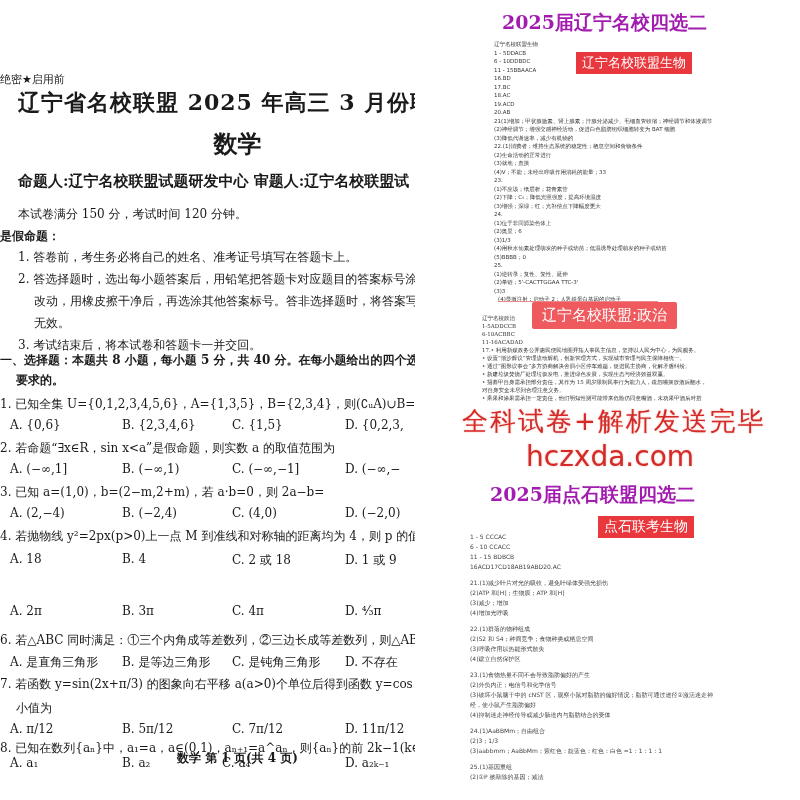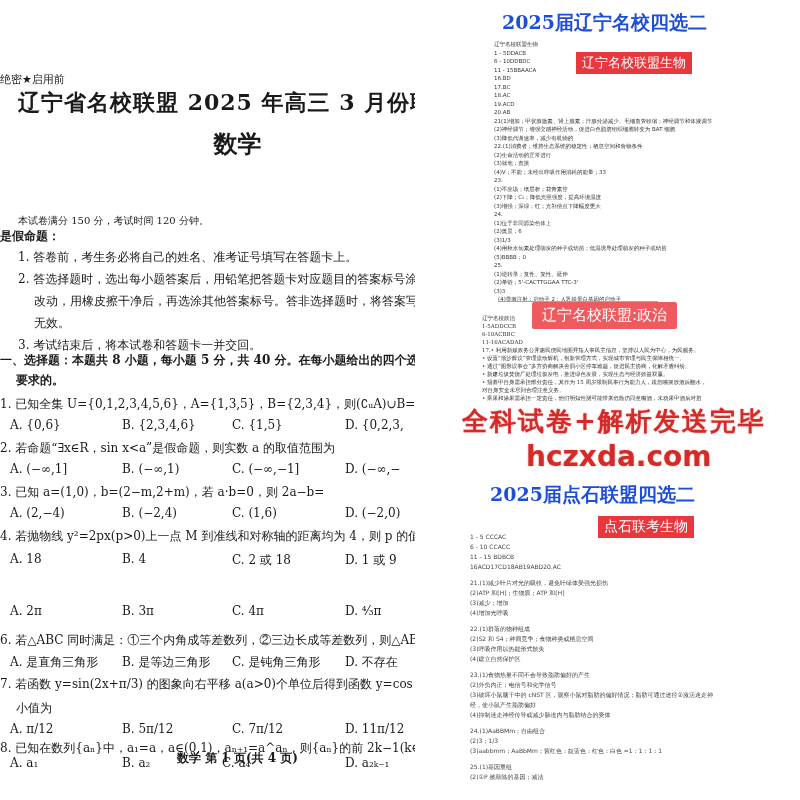--- a/index.html
+++ b/index.html
@@ -5,48 +5,49 @@
   * { box-sizing: border-box; margin: 0; padding: 0; }
   html, body { width: 800px; height: 800px; overflow: hidden; background: #ffffff; }
   body { position: relative; font-family: "DejaVu Serif", serif; color: #1a1a1a; }
 
   
   .exam { position: absolute; left: 0; top: 0; width: 415px; height: 800px; overflow: hidden; background: #fff; }
   .secret { position: absolute; left: 0; top: 72px; font-size: 11px; font-family: "DejaVu Sans", sans-serif; }
   .exam-title { position: absolute; left: 18px; top: 88px; font-size: 22px; font-weight: bold; white-space: nowrap; letter-spacing: 1px; }
   .subject { position: absolute; left: 0; width: 415px; top: 128px; text-align: center; font-size: 24px; font-weight: bold; padding-left: 60px; }
   .authors { position: absolute; left: 18px; top: 172px; font-size: 15px; font-weight: bold; white-space: nowrap; }
-  .meta { position: absolute; left: 18px; top: 214px; font-size: 10px; }
+  .meta { position: absolute; left: 18px; top: 206px; font-size: 12px; }
   .notice-h { position: absolute; left: 0; top: 228px; font-size: 12px; font-weight: bold; }
   .notice { position: absolute; left: 18px; top: 246px; width: 400px; font-size: 12px; line-height: 22px; }
   .notice .ind { padding-left: 16px; }
   .sec { position: absolute; left: 0; top: 350px; width: 420px; font-size: 12px; line-height: 20px; white-space: nowrap; }
   .q { position: absolute; left: 0; font-size: 12px; white-space: nowrap; }
   .opts { position: absolute; left: 0; width: 420px; font-size: 12px; white-space: nowrap; }
   .opts span { position: absolute; }
   .footer { position: absolute; left: 0; width: 415px; top: 750px; text-align: center; font-size: 12px; font-weight: bold; padding-left: 60px; }
 
   
   .right { position: absolute; left: 462px; top: 0; width: 338px; height: 800px; background: #fff; overflow: hidden; font-family: "DejaVu Sans", sans-serif; }
-  .banner-red { color: #1d4ed8; font-weight: bold; font-family: "DejaVu Serif", serif; white-space: nowrap; }
+  .banner-red { color: #a21caf; font-weight: bold; font-family: "DejaVu Serif", serif; white-space: nowrap; }
   .tag { position: absolute; background: #e8383d; color: #fff; font-size: 13px; padding: 2px 6px; font-family: "DejaVu Sans", sans-serif; white-space: nowrap; }
   .tag.big { background: #ee5a5d; font-size: 15px; padding: 4px 10px; border-radius: 2px; }
   .ans { position: absolute; font-size: 5.5px; line-height: 8.5px; color: #333; white-space: nowrap; }
   .ans2 { position: absolute; font-size: 6px; line-height: 10px; color: #444; white-space: nowrap; }
   .ans-pol { position: absolute; font-size: 5.5px; line-height: 8px; color: #333; white-space: nowrap; font-family: "DejaVu Serif", serif; }
   .redline { position: absolute; height: 1px; background: #e88; }
-  .big-red { position: absolute; color: #d42a2a; font-weight: bold; white-space: nowrap; text-shadow: 0 0 2px #f3b0a0; font-family: "DejaVu Sans", sans-serif; }
+  .big-red { position: absolute; color: #d42a2a; font-weight: normal; white-space: nowrap; text-shadow: 0 0 2px #f3b0a0; font-family: "DejaVu Sans", sans-serif; }
 </style>
 </head>
 <body>
 
 <div class="exam">
   <div class="secret">绝密★启用前</div>
   <div class="exam-title">辽宁省名校联盟 2025 年高三 3 月份联</div>
   <div class="subject">数学</div>
+  <div class="authors">命题人:辽宁名校联盟试题研发中心   审题人:辽宁名校联盟试</div>
   <div class="meta">本试卷满分 150 分，考试时间 120 分钟。</div>
   <div class="notice-h">是假命题：</div>
   <div class="notice">
     <div>1. 答卷前，考生务必将自己的姓名、准考证号填写在答题卡上。</div>
     <div style="white-space:nowrap">2. 答选择题时，选出每小题答案后，用铅笔把答题卡对应题目的答案标号涂黑</div>
     <div class="ind" style="white-space:nowrap">改动，用橡皮擦干净后，再选涂其他答案标号。答非选择题时，将答案写在答题卡上</div>
     <div class="ind">无效。</div>
     <div>3. 考试结束后，将本试卷和答题卡一并交回。</div>
   </div>
 
@@ -68,21 +69,21 @@
     <span style="left:10px">A. (−∞,1]</span>
     <span style="left:122px">B. (−∞,1)</span>
     <span style="left:232px">C. (−∞,−1]</span>
     <span style="left:345px">D. (−∞,−</span>
   </div>
 
   <div class="q" style="top:484px">3. 已知 a=(1,0)，b=(2−m,2+m)，若 a·b=0，则 2a−b=</div>
   <div class="opts" style="top:506px">
     <span style="left:10px">A. (2,−4)</span>
     <span style="left:122px">B. (−2,4)</span>
-    <span style="left:232px">C. (1,6)</span>
+    <span style="left:232px">C. (4,0)</span>
     <span style="left:345px">D. (−2,0)</span>
   </div>
 
   <div class="q" style="top:528px">4. 若抛物线 y²=2px(p&gt;0)上一点 M 到准线和对称轴的距离均为 4，则 p 的值为</div>
   <div class="opts" style="top:552px">
     <span style="left:10px">A. 18</span>
     <span style="left:122px">B. 4</span>
     <span style="left:232px">C. 2 或 18</span>
     <span style="left:345px">D. 1 或 9</span>
   </div>

